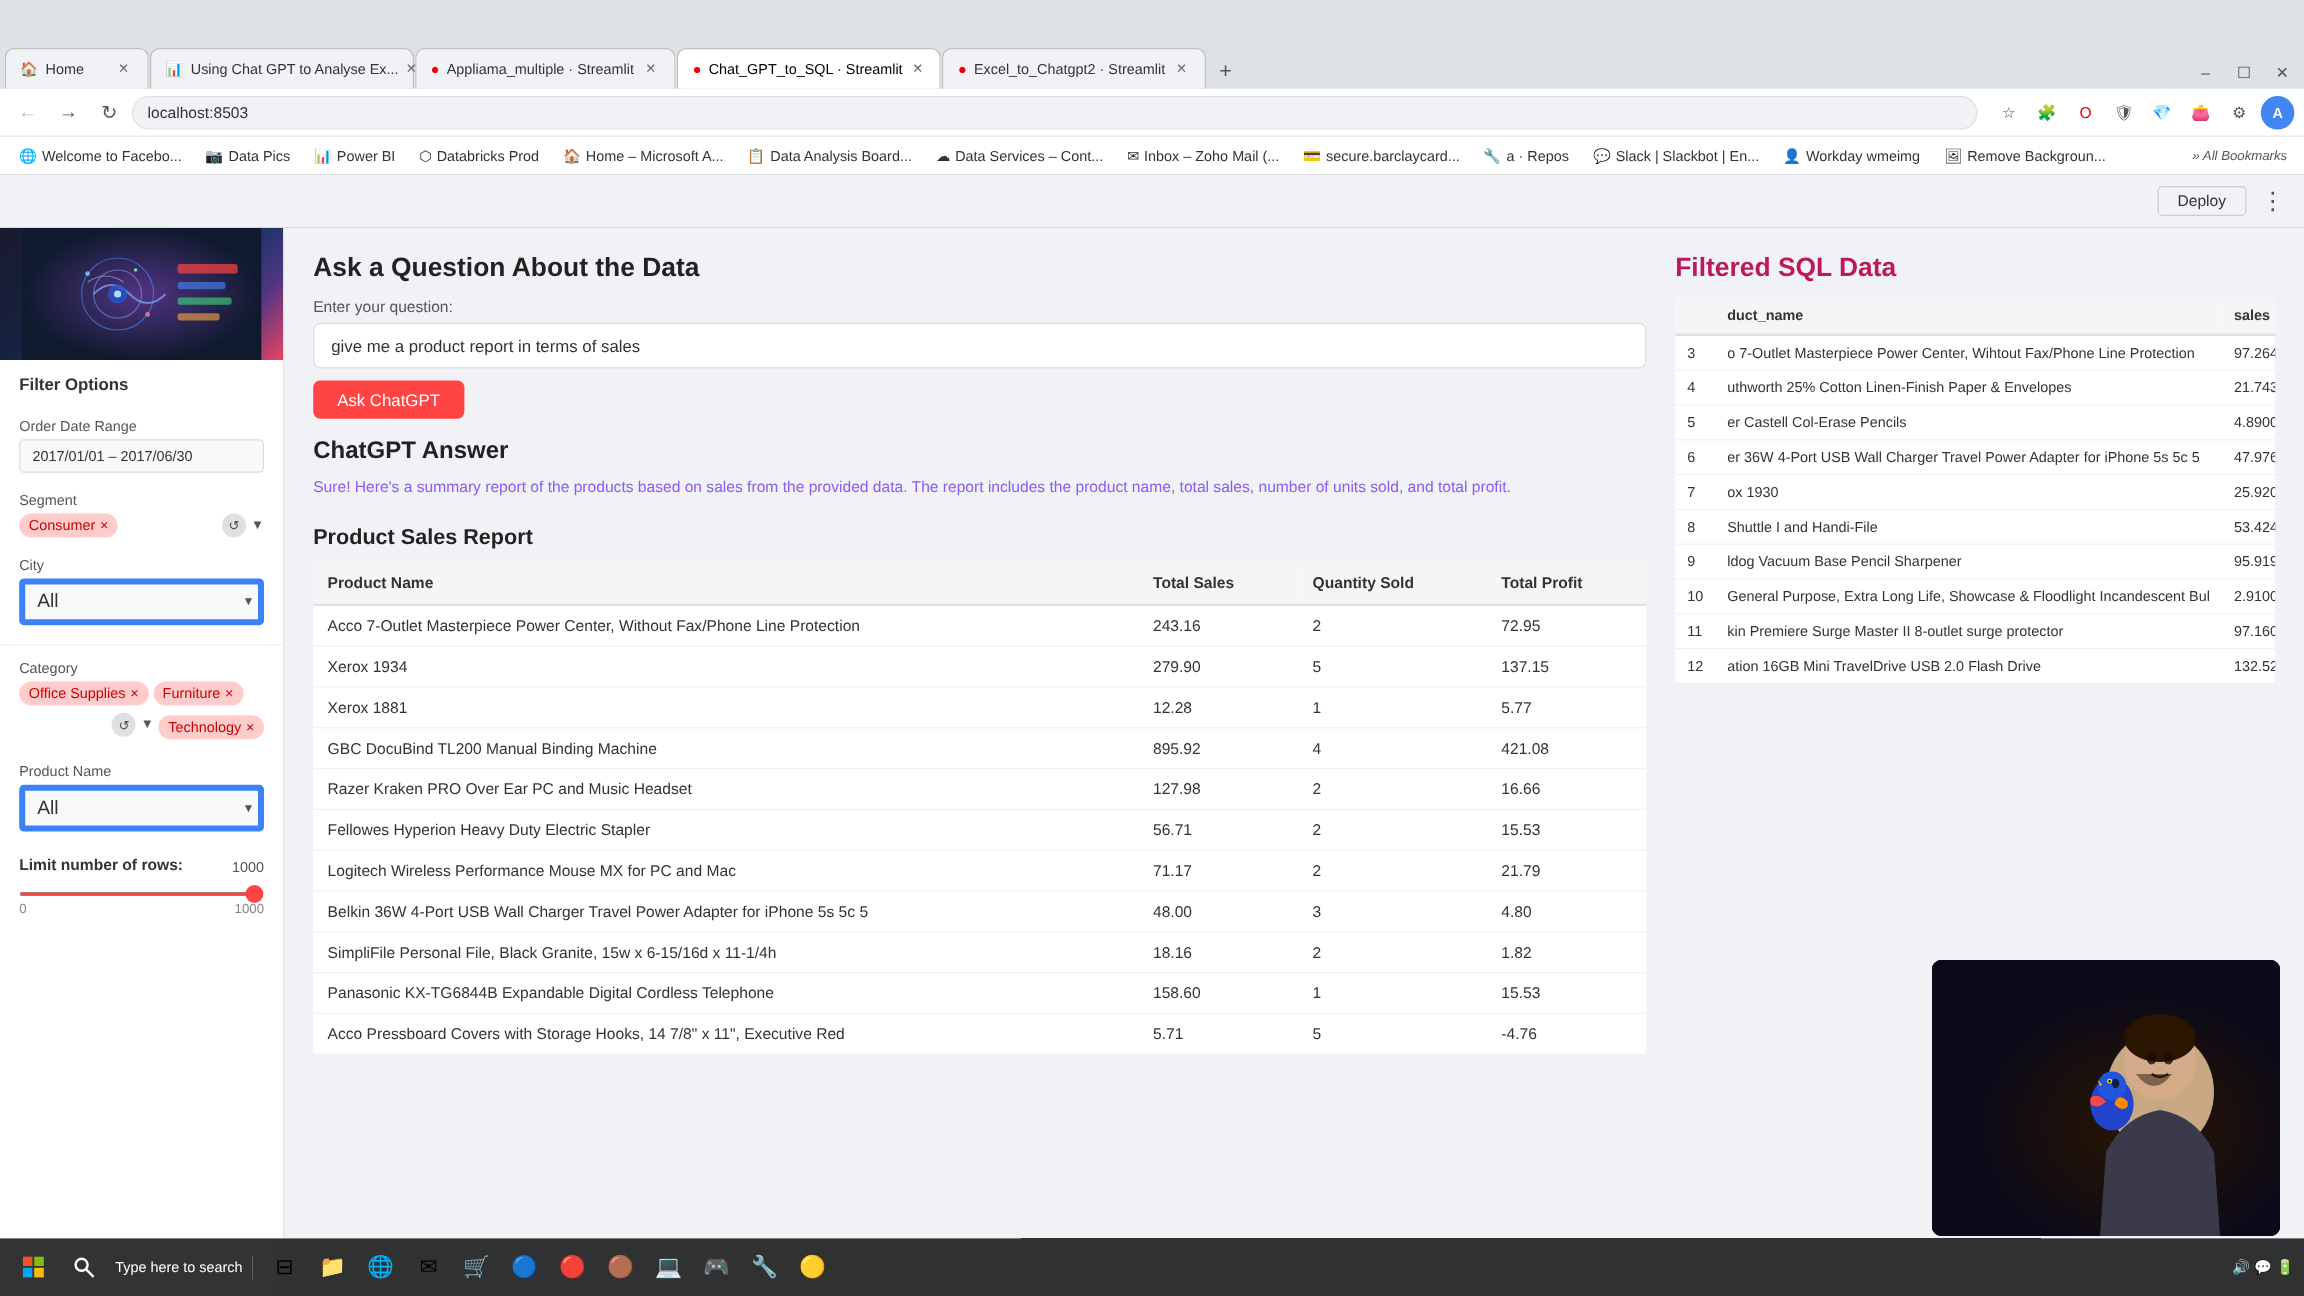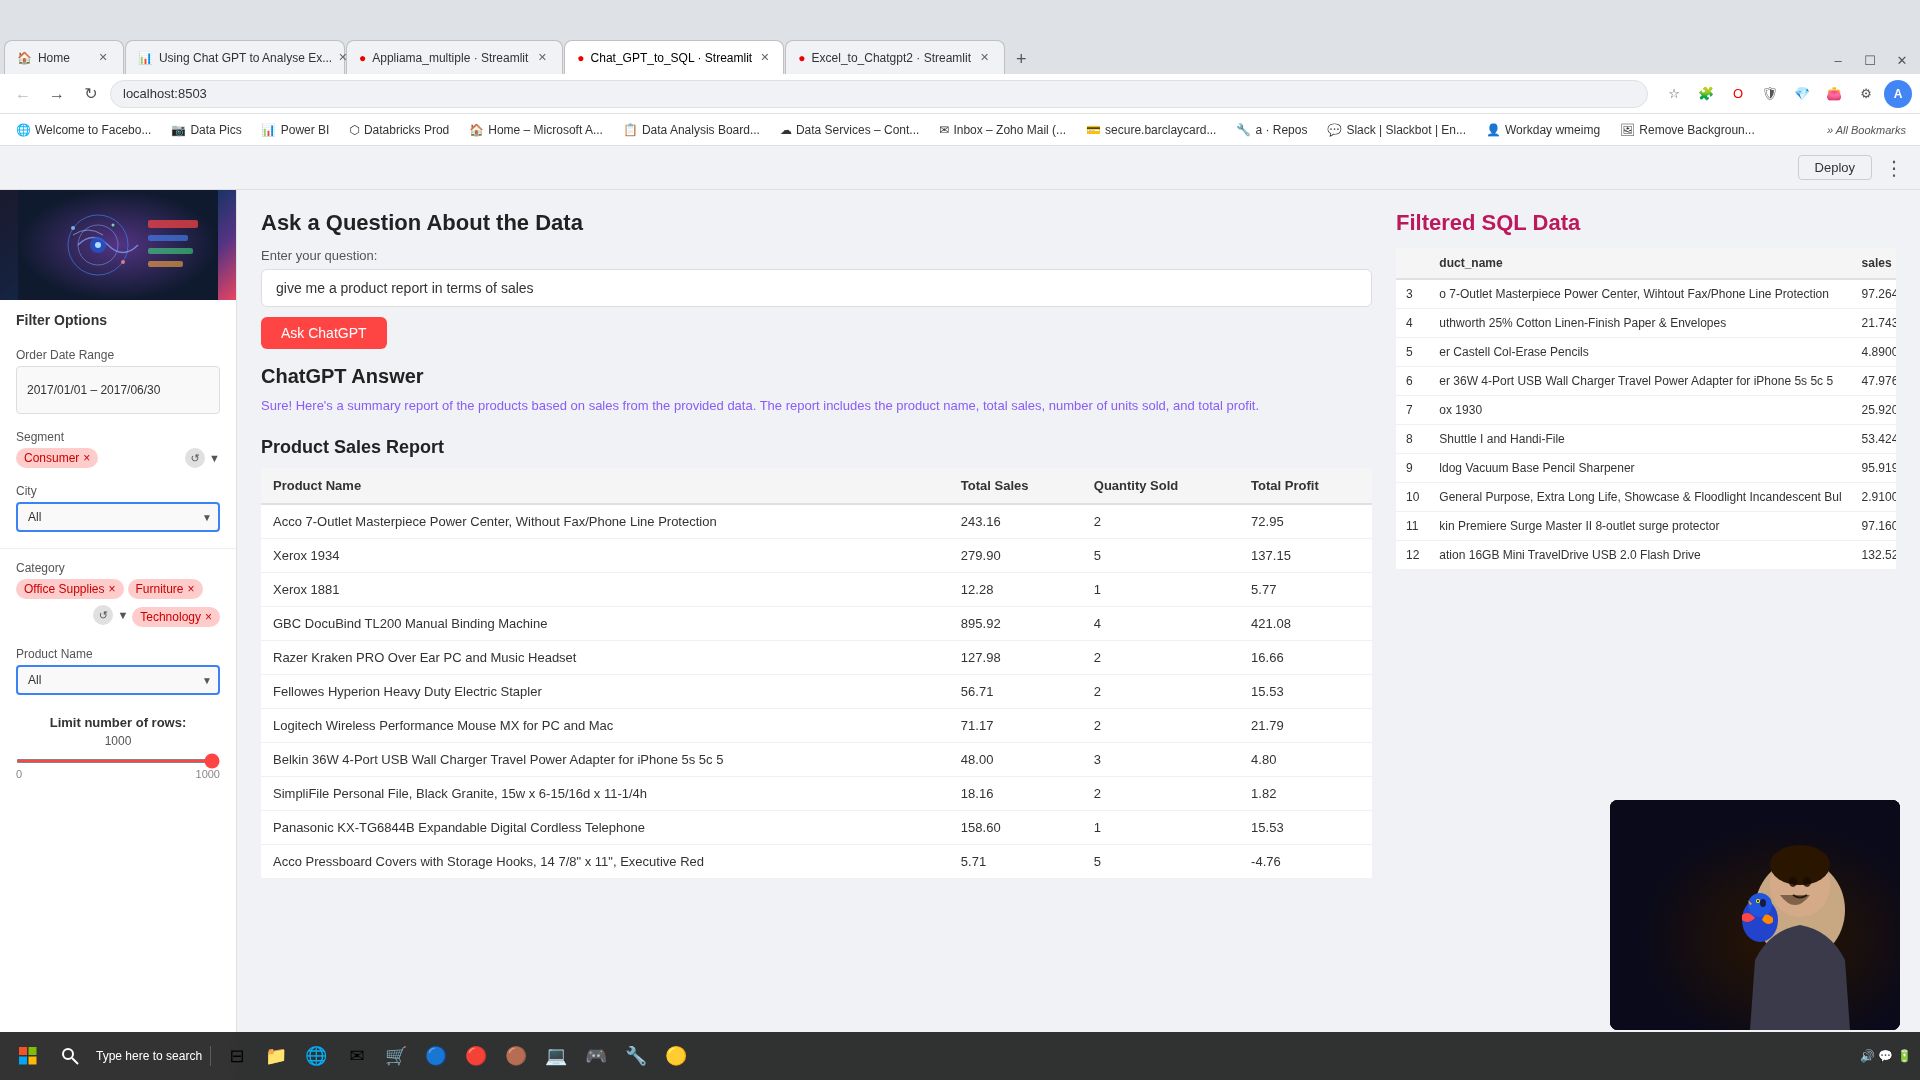--- a/index.html
+++ b/index.html
@@ -30,29 +30,29 @@
     .app-container { display: flex; height: calc(1080px - 146px); background: #f0f2f6; }
 
     
     .sidebar { width: 237px; background: #ffffff; border-right: 1px solid #e0e0e0; display: flex; flex-direction: column; overflow-y: auto; padding-bottom: 20px; position: relative; }
     .sidebar-close { position: absolute; top: 8px; right: 8px; cursor: pointer; color: #555; font-size: 16px; }
     .sidebar-image-container { width: 100%; height: 110px; background: linear-gradient(135deg, #1a1a2e 0%, #16213e 30%, #0f3460 60%, #533483 80%, #e94560 100%); display: flex; align-items: center; justify-content: center; position: relative; overflow: hidden; }
 
     .sidebar-section { padding: 12px 16px; }
     .sidebar-section-title { font-size: 14px; font-weight: 600; color: #333; margin-bottom: 8px; }
     .sidebar-label { font-size: 12px; color: #555; margin-bottom: 4px; }
-    .date-input { width: 100%; padding: 16px 10px; border: 1px solid #ddd; border-radius: 4px; font-size: 12px; background: #f9f9f9; color: #333; }
+    .date-input { width: 100%; padding: 6px 10px; border: 1px solid #ddd; border-radius: 4px; font-size: 12px; background: #f9f9f9; color: #333; }
     .tag-container { display: flex; flex-wrap: wrap; gap: 20px; align-items: center; }
     .tag { display: flex; align-items: center; gap: 4px; padding: 3px 8px; border-radius: 12px; font-size: 12px; font-weight: 500; }
     .tag.red { background: #ffcccc; color: #cc0000; }
     .tag-x { cursor: pointer; font-size: 12px; }
     .tag-controls { display: flex; align-items: center; gap: 4px; margin-left: auto; }
     .tag-control-btn { width: 20px; height: 20px; border-radius: 50%; background: #e0e0e0; display: flex; align-items: center; justify-content: center; cursor: pointer; font-size: 11px; color: #555; }
     .dropdown-arrow { font-size: 11px; color: #555; cursor: pointer; }
-    .city-select { width: 100%; padding: 6px 10px; border: 2px solid #3b82f6; border-radius: 4px; font-size: 12px; background: #f9f9f9; color: #333; appearance: none; cursor: pointer; }
+    .city-select { width: 100%; padding: 6px 10px; border: 5px solid #3b82f6; border-radius: 4px; font-size: 16px; background: #f9f9f9; color: #333; appearance: none; cursor: pointer; }
     .select-wrapper { position: relative; }
     .select-arrow { position: absolute; right: 8px; top: 50%; transform: translateY(-50%); font-size: 10px; color: #555; pointer-events: none; }
 
     .category-tags { display: flex; flex-wrap: wrap; gap: 4px; align-items: center; padding-bottom: 4px; }
 
     .slider-section { padding: 8px 16px; }
     .slider-label { font-size: 13px; font-weight: 600; color: #333; margin-bottom: 4px; }
     .slider-value { font-size: 12px; color: #555; text-align: right; }
     .slider { width: 100%; height: 4px; accent-color: #ff4444; cursor: pointer; }
     .slider-range-labels { display: flex; justify-content: space-between; font-size: 11px; color: #888; margin-top: 2px; }
@@ -283,21 +283,21 @@
       <div class="sidebar-label">Product Name</div>
       <div class="select-wrapper">
         <select class="city-select">
           <option>All</option>
         </select>
         <span class="select-arrow">▼</span>
       </div>
     </div>
 
     <div class="slider-section">
-      <div style="display:flex;justify-content:center;align-items:center;margin-bottom:2px;flex-direction:column;">
+      <div style="display:flex;justify-content:space-between;align-items:center;margin-bottom:2px;">
         <div class="slider-label">Limit number of rows:</div>
         <div class="slider-value">1000</div>
       </div>
       <input type="range" class="slider" min="0" max="1000" value="1000" style="accent-color: rgb(255, 68, 68);">
       <div class="slider-range-labels">
         <span>0</span>
         <span>1000</span>
       </div>
     </div>
   </div>

